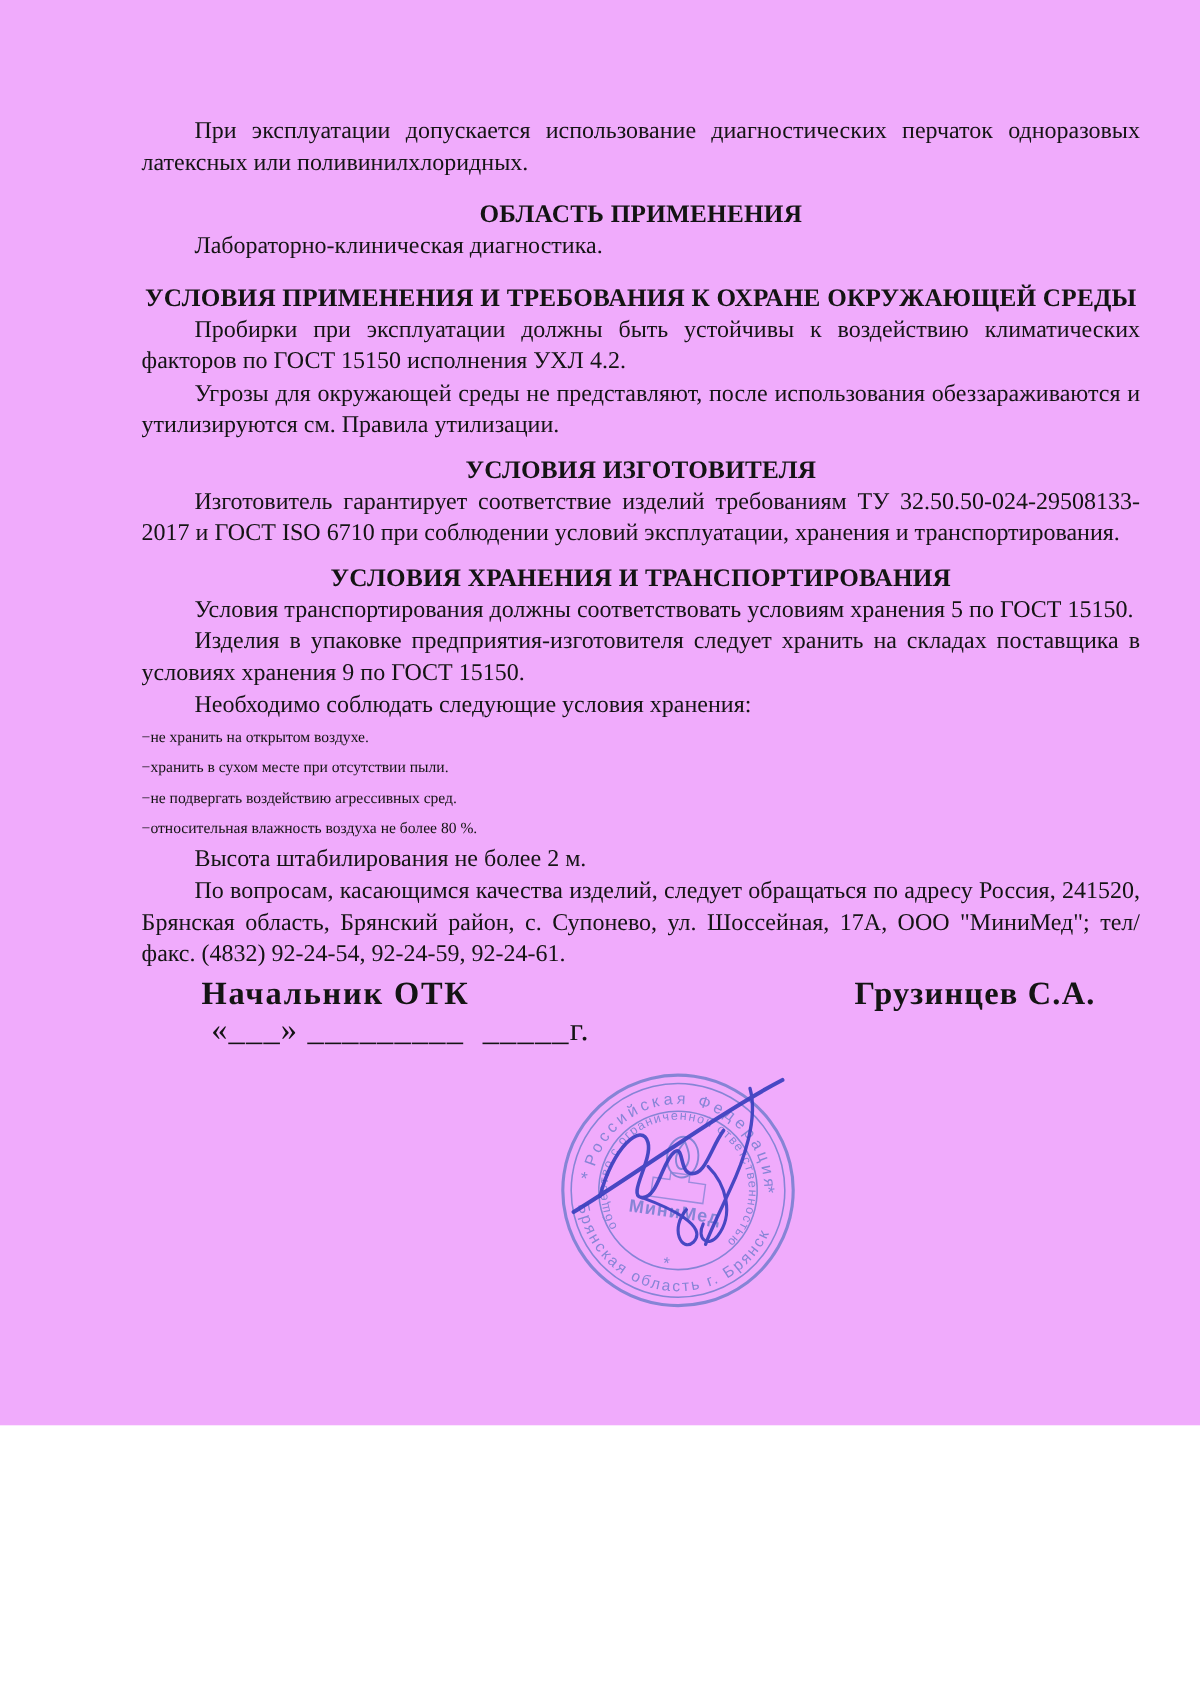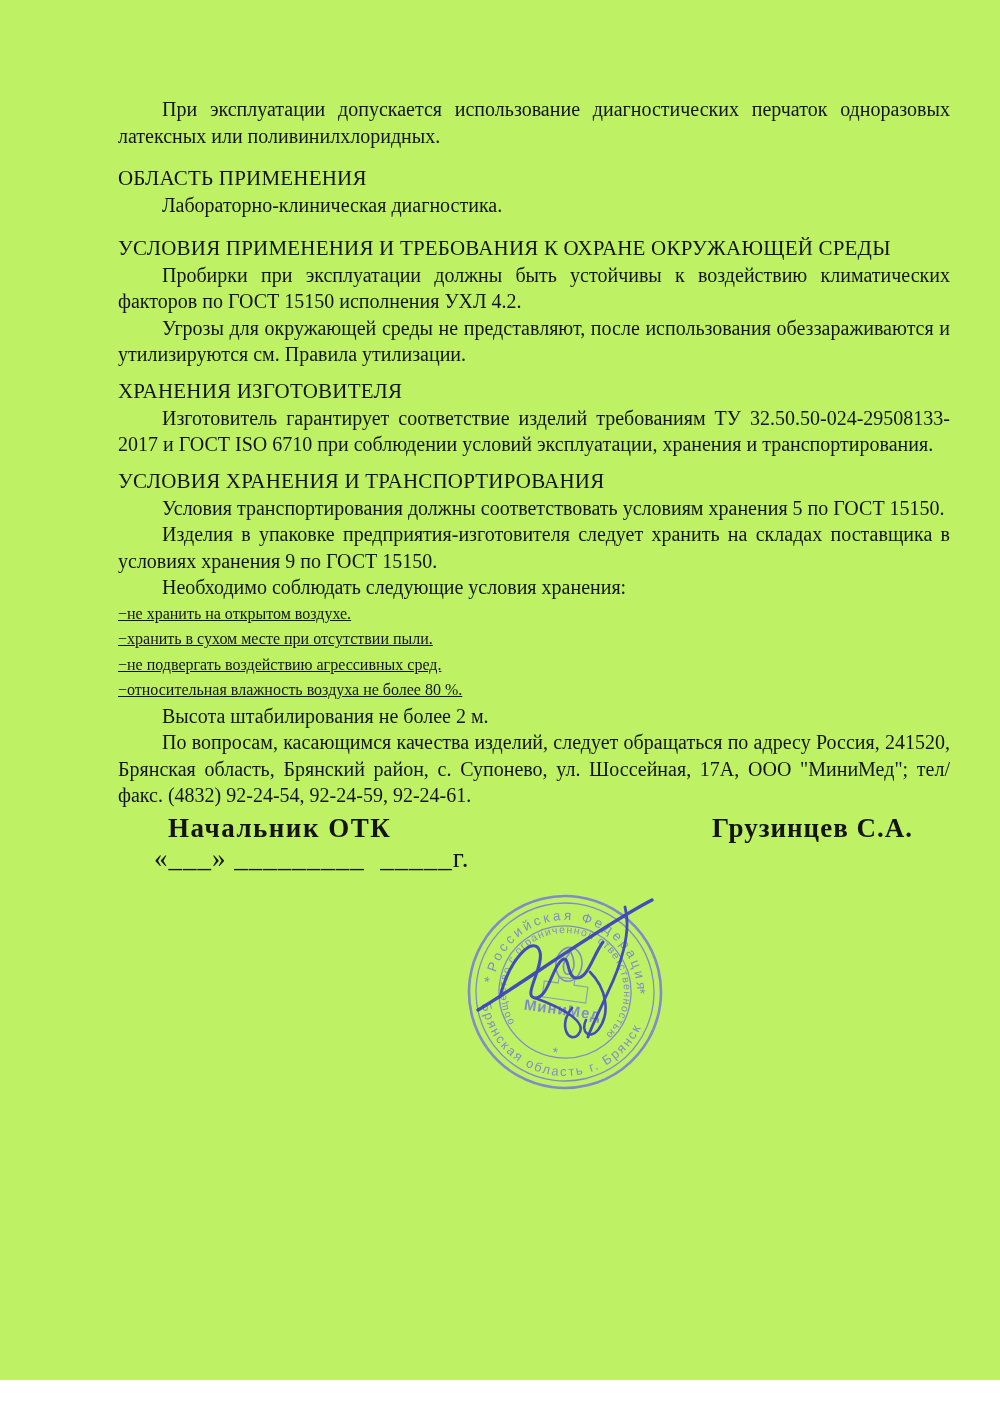--- a/index.html
+++ b/index.html
@@ -1,20 +1,20 @@
 <!DOCTYPE html>
 <html lang="ru"><head>
 <meta charset="utf-8">
 <style>
   html, body { margin: 0; padding: 0; background: #ffffff; }
   .page {
     position: relative;
     width: 1000px;
-    height: 1380px;
-    background: #bef264;
+    height: 1188px;
+    background: #f0abfc;
     font-family: "Liberation Serif", "DejaVu Serif", serif;
     color: #141414;
     overflow: hidden;
   }
   .content {
     position: absolute;
     left: 118px;
     top: 96px;
     width: 832px;
   }
@@ -22,32 +22,31 @@
     margin: 0;
     font-size: 20px;
     line-height: 26.5px;
     text-align: justify;
   }
   .indent { text-indent: 44px; }
   h2.doc-heading {
     margin: 16px 0 0 0;
     font-size: 21px;
     line-height: 27px;
-    font-weight: normal;
-    text-align: left;
+    font-weight: bold;
+    text-align: center;
     white-space: nowrap;
     letter-spacing: 0.2px;
   }
   h2.doc-heading.tight { margin-top: 10px; }
   .bullets p {
     margin: 0;
-    font-size: 16px;
+    font-size: 13px;
     line-height: 25.5px;
     text-align: left;
-    text-decoration: underline;
   }
   .sig-row {
     position: relative;
     margin-top: 4px;
     height: 170px;
     font-size: 27px;
   }
   .sig-title {
     position: absolute;
     left: 50px; top: 0;
@@ -55,21 +54,21 @@
     letter-spacing: 1.5px;
   }
   .sig-name {
     position: absolute;
     left: 594px; top: 0;
     font-weight: bold;
     letter-spacing: 1px;
   }
   .sig-date {
     position: absolute;
-    left: 36px; top: 30px;
+    left: 58px; top: 30px;
     letter-spacing: 1px;
     white-space: pre;
   }
   .stamp-svg {
     position: absolute;
     left: 440px;
     top: 872px;
     width: 250px;
     height: 240px;
   }
@@ -85,21 +84,21 @@
 
     <p class="body indent">При эксплуатации допускается использование диагностических перчаток одноразовых латексных или поливинилхлоридных.</p>
 
     <h2 class="doc-heading">ОБЛАСТЬ ПРИМЕНЕНИЯ</h2>
     <p class="body indent">Лабораторно-клиническая диагностика.</p>
 
     <h2 class="doc-heading">УСЛОВИЯ ПРИМЕНЕНИЯ И ТРЕБОВАНИЯ К ОХРАНЕ ОКРУЖАЮЩЕЙ СРЕДЫ</h2>
     <p class="body indent">Пробирки при эксплуатации должны быть устойчивы к воздействию климатических факторов по ГОСТ 15150 исполнения УХЛ 4.2.</p>
     <p class="body indent">Угрозы для окружающей среды не представляют, после использования обеззараживаются и утилизируются см. Правила утилизации.</p>
 
-    <h2 class="doc-heading tight">ХРАНЕНИЯ ИЗГОТОВИТЕЛЯ</h2>
+    <h2 class="doc-heading tight">УСЛОВИЯ ИЗГОТОВИТЕЛЯ</h2>
     <p class="body indent">Изготовитель гарантирует соответствие изделий требованиям ТУ 32.50.50-024-29508133-2017 и ГОСТ ISO 6710 при соблюдении условий эксплуатации, хранения и транспортирования.</p>
 
     <h2 class="doc-heading tight">УСЛОВИЯ ХРАНЕНИЯ И ТРАНСПОРТИРОВАНИЯ</h2>
     <p class="body indent">Условия транспортирования должны соответствовать условиям хранения 5 по ГОСТ 15150.</p>
     <p class="body indent">Изделия в упаковке предприятия-изготовителя следует хранить на складах поставщика в условиях хранения 9 по ГОСТ 15150.</p>
     <p class="body indent">Необходимо соблюдать следующие условия хранения:</p>
 
     <div class="bullets">
       <p>−не хранить на открытом воздухе.</p>
       <p>−хранить в сухом месте при отсутствии пыли.</p>

